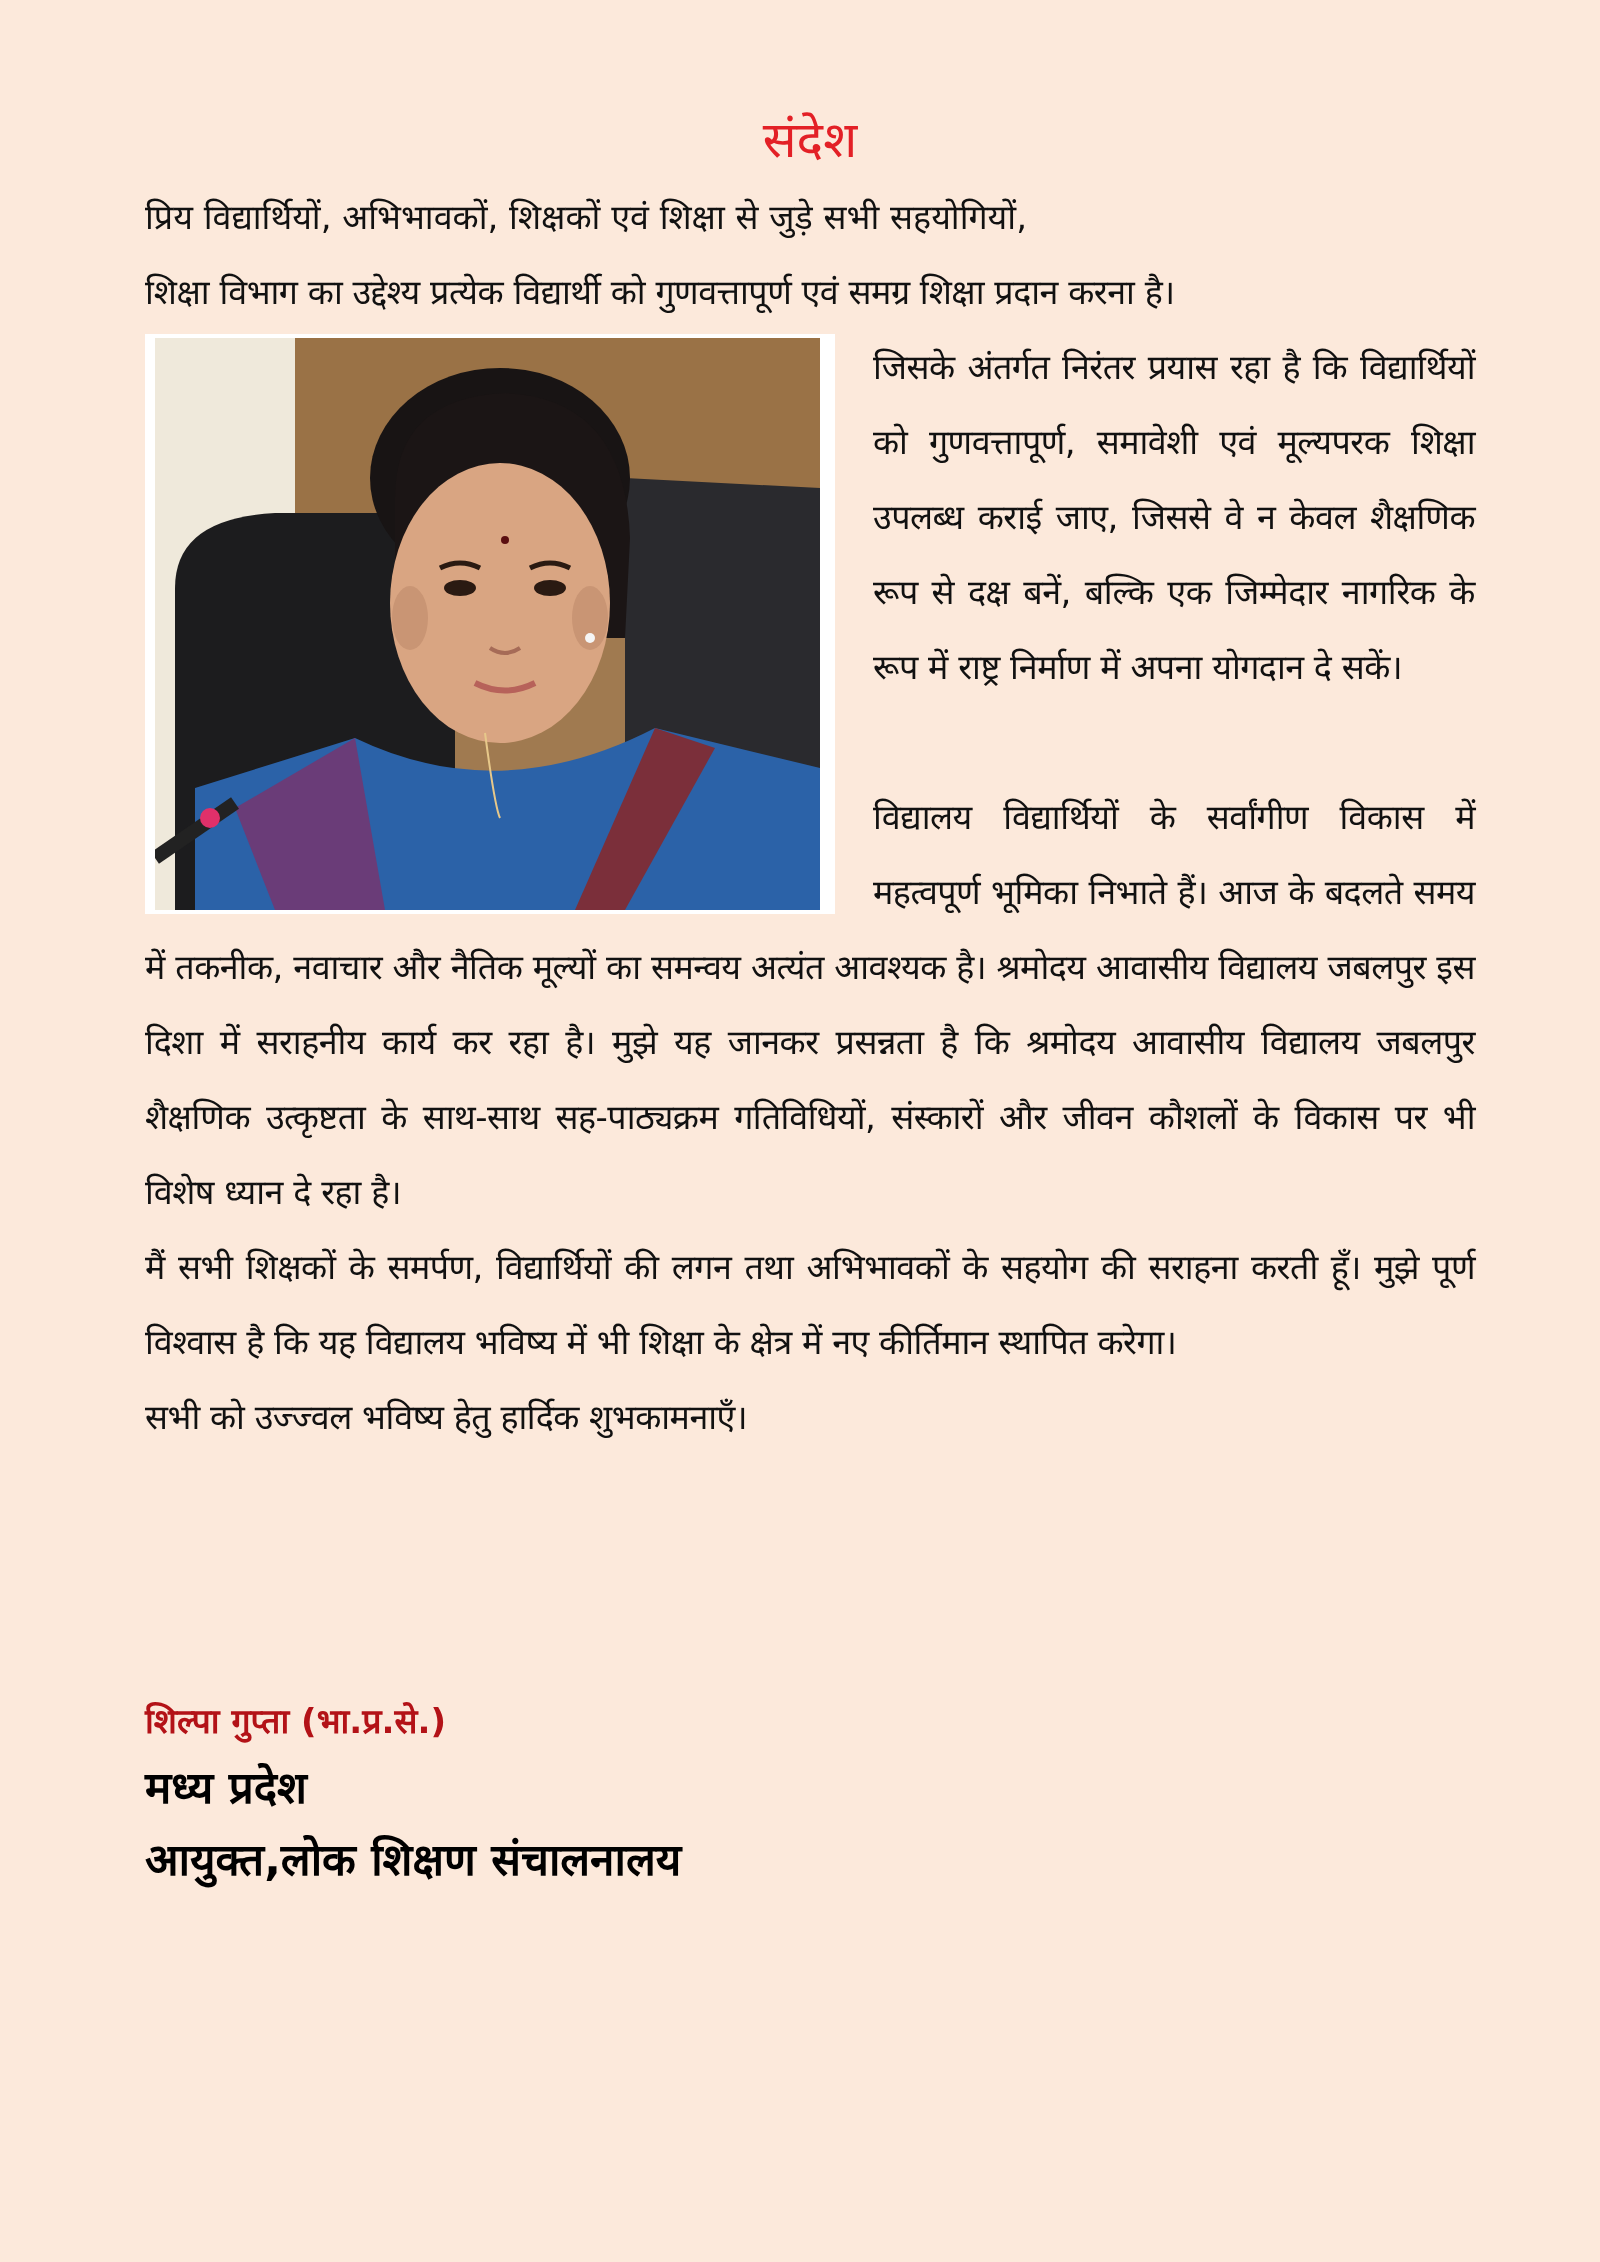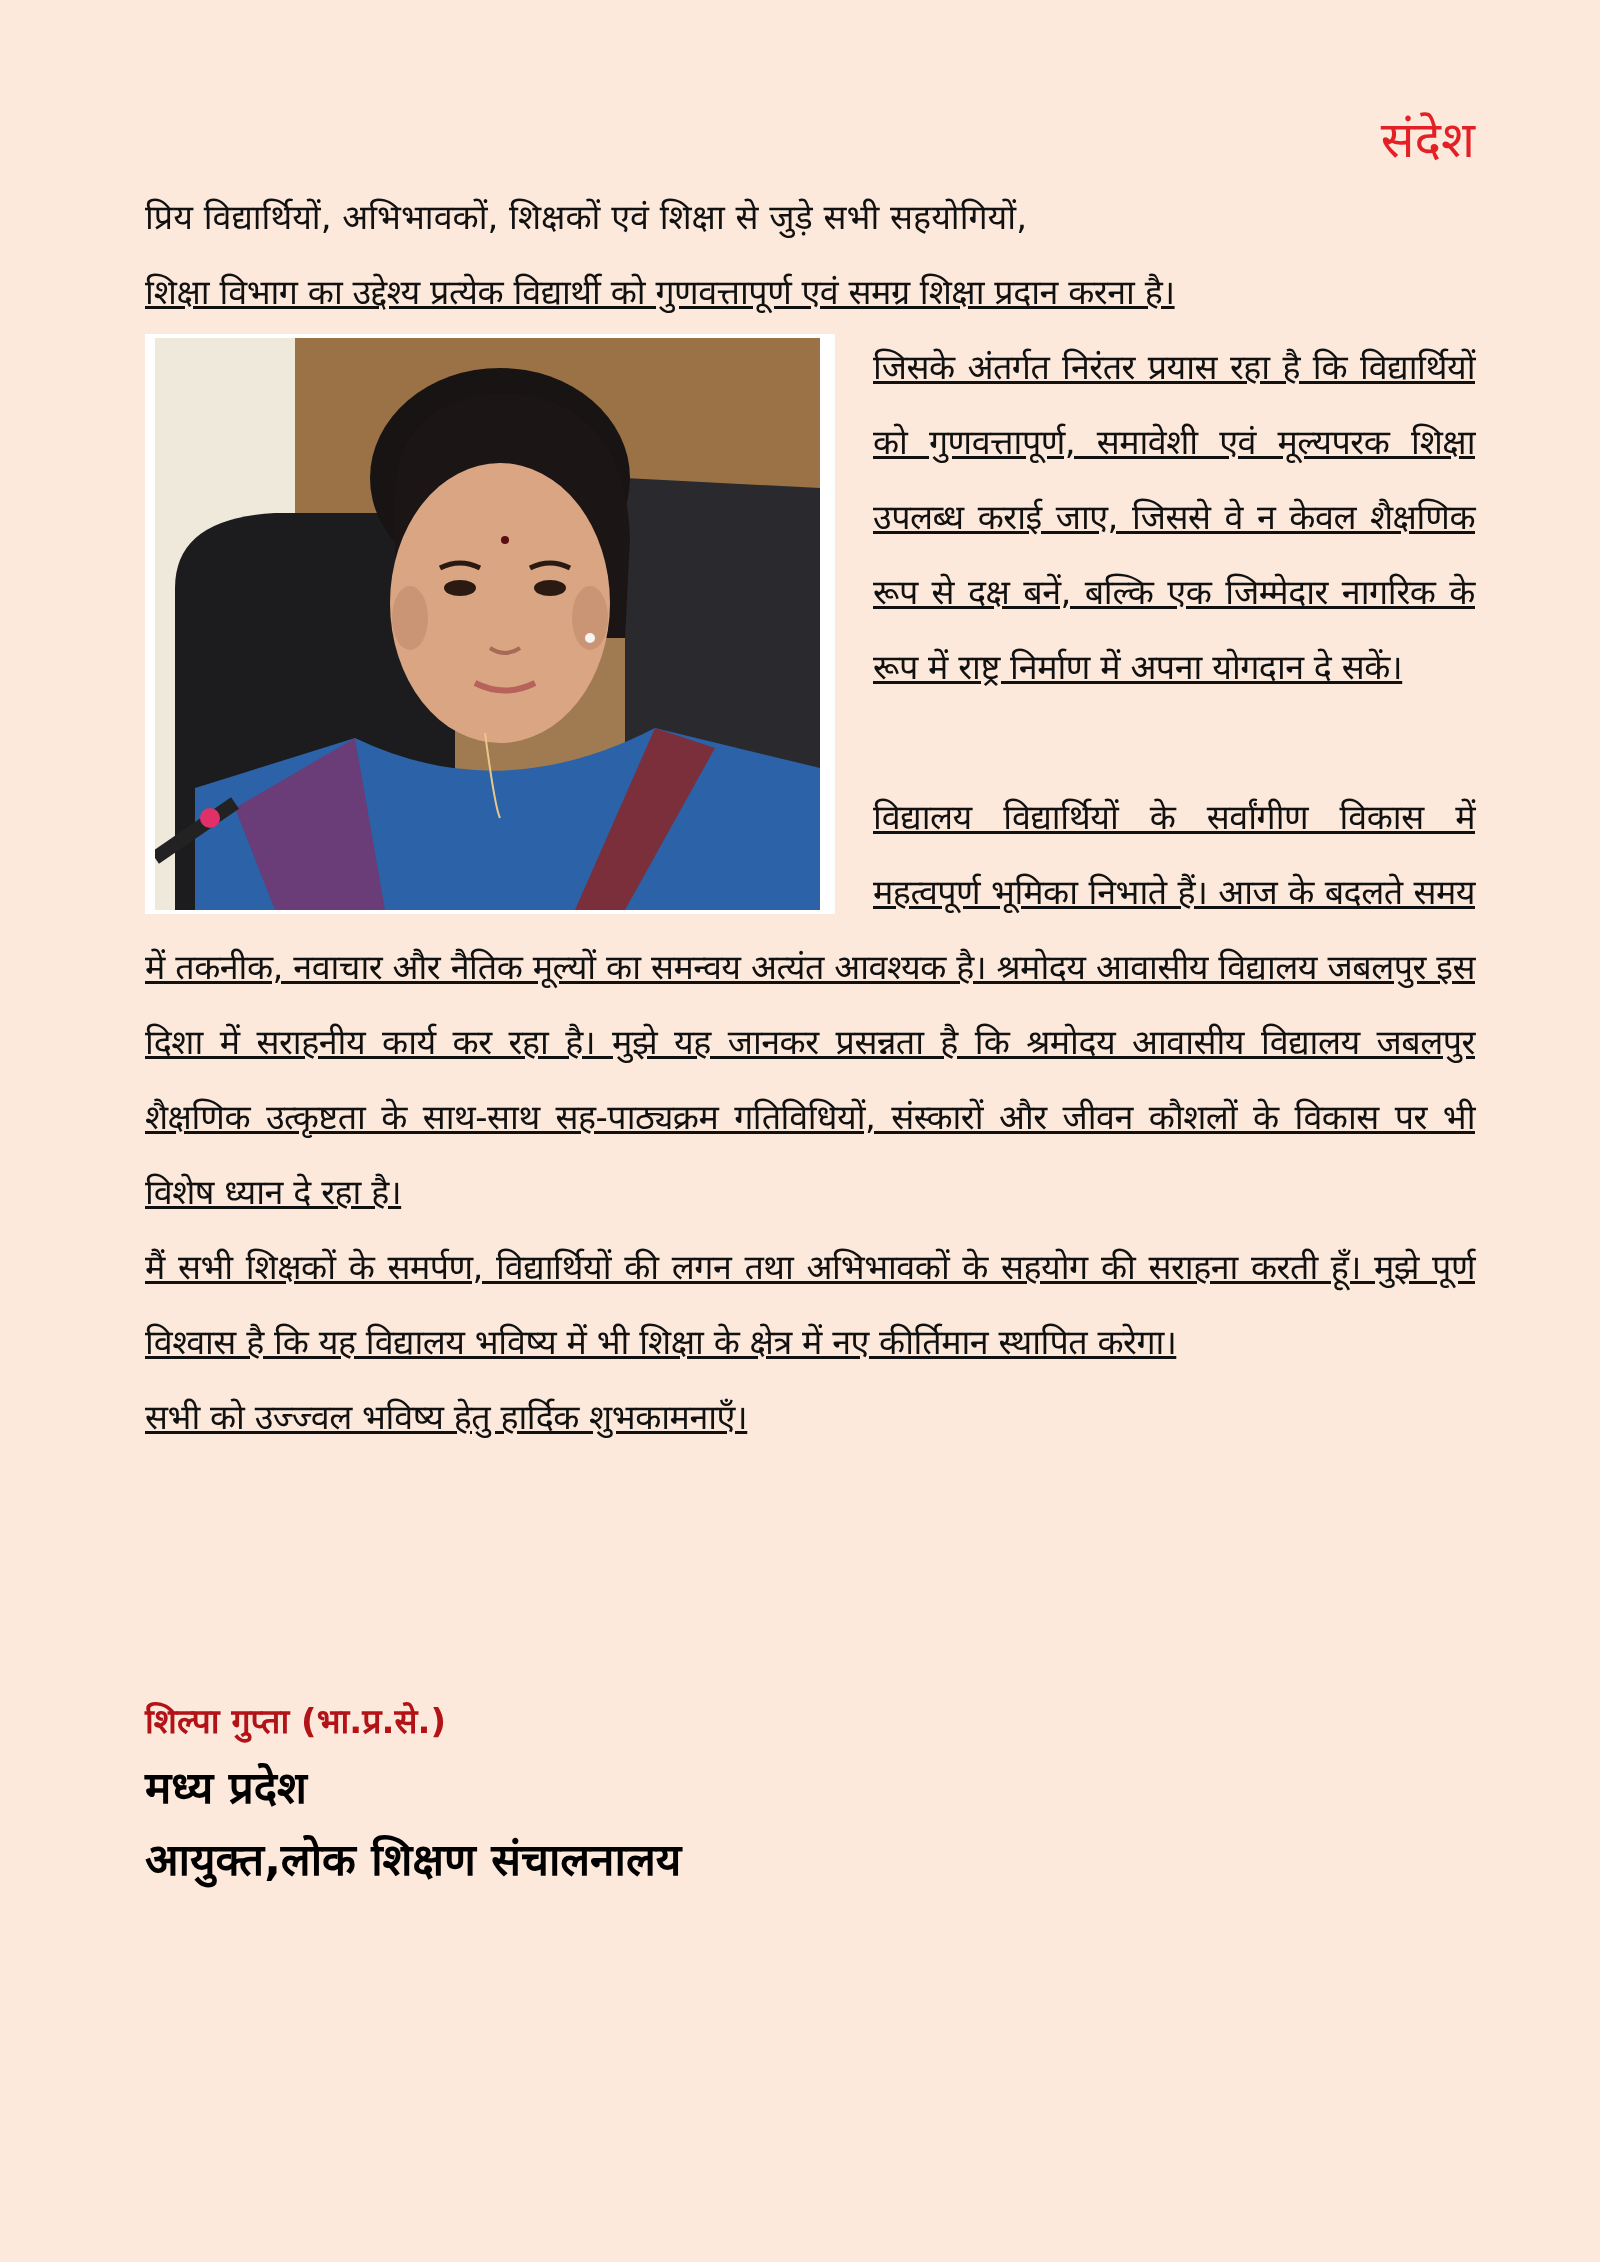--- a/index.html
+++ b/index.html
@@ -15,36 +15,35 @@
       font-family: "DejaVu Sans", sans-serif;
       color: #111111;
     }
     .page {
       position: absolute;
       left: 145px;
       top: 100px;
       width: 1330px;
     }
     .title {
-      text-align: right;
+      text-align: center;
       color: #e32026;
       font-size: 50px;
       line-height: 80px;
       margin: 0;
       height: 80px;
       font-family: "DejaVu Sans", sans-serif;
       font-weight: normal;
     }
     .body-text {
       font-size: 34px;
       line-height: 75px;
       text-align: justify;
       margin: 0;
       letter-spacing: -0.5px;
-      text-decoration: underline;
     }
     .salutation {
       margin: 0;
       font-size: 34px;
       line-height: 75px;
     }
     .photo-wrap {
       float: left;
       width: 690px;
       height: 580px;

